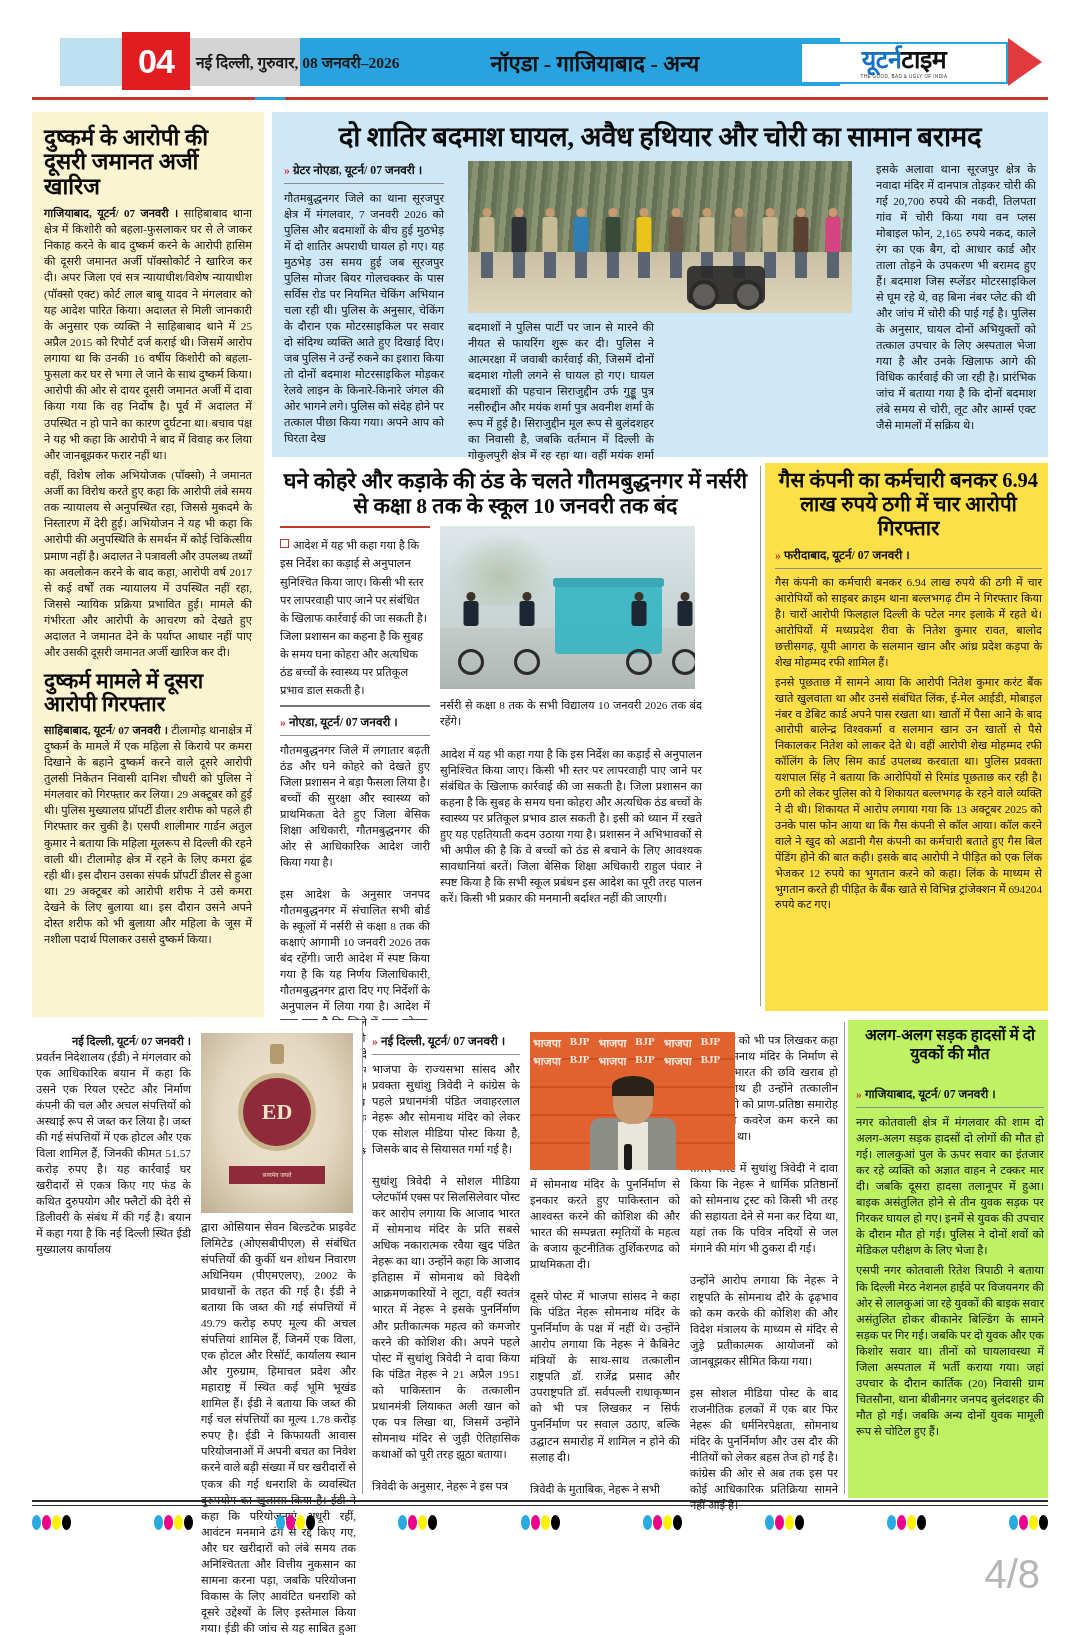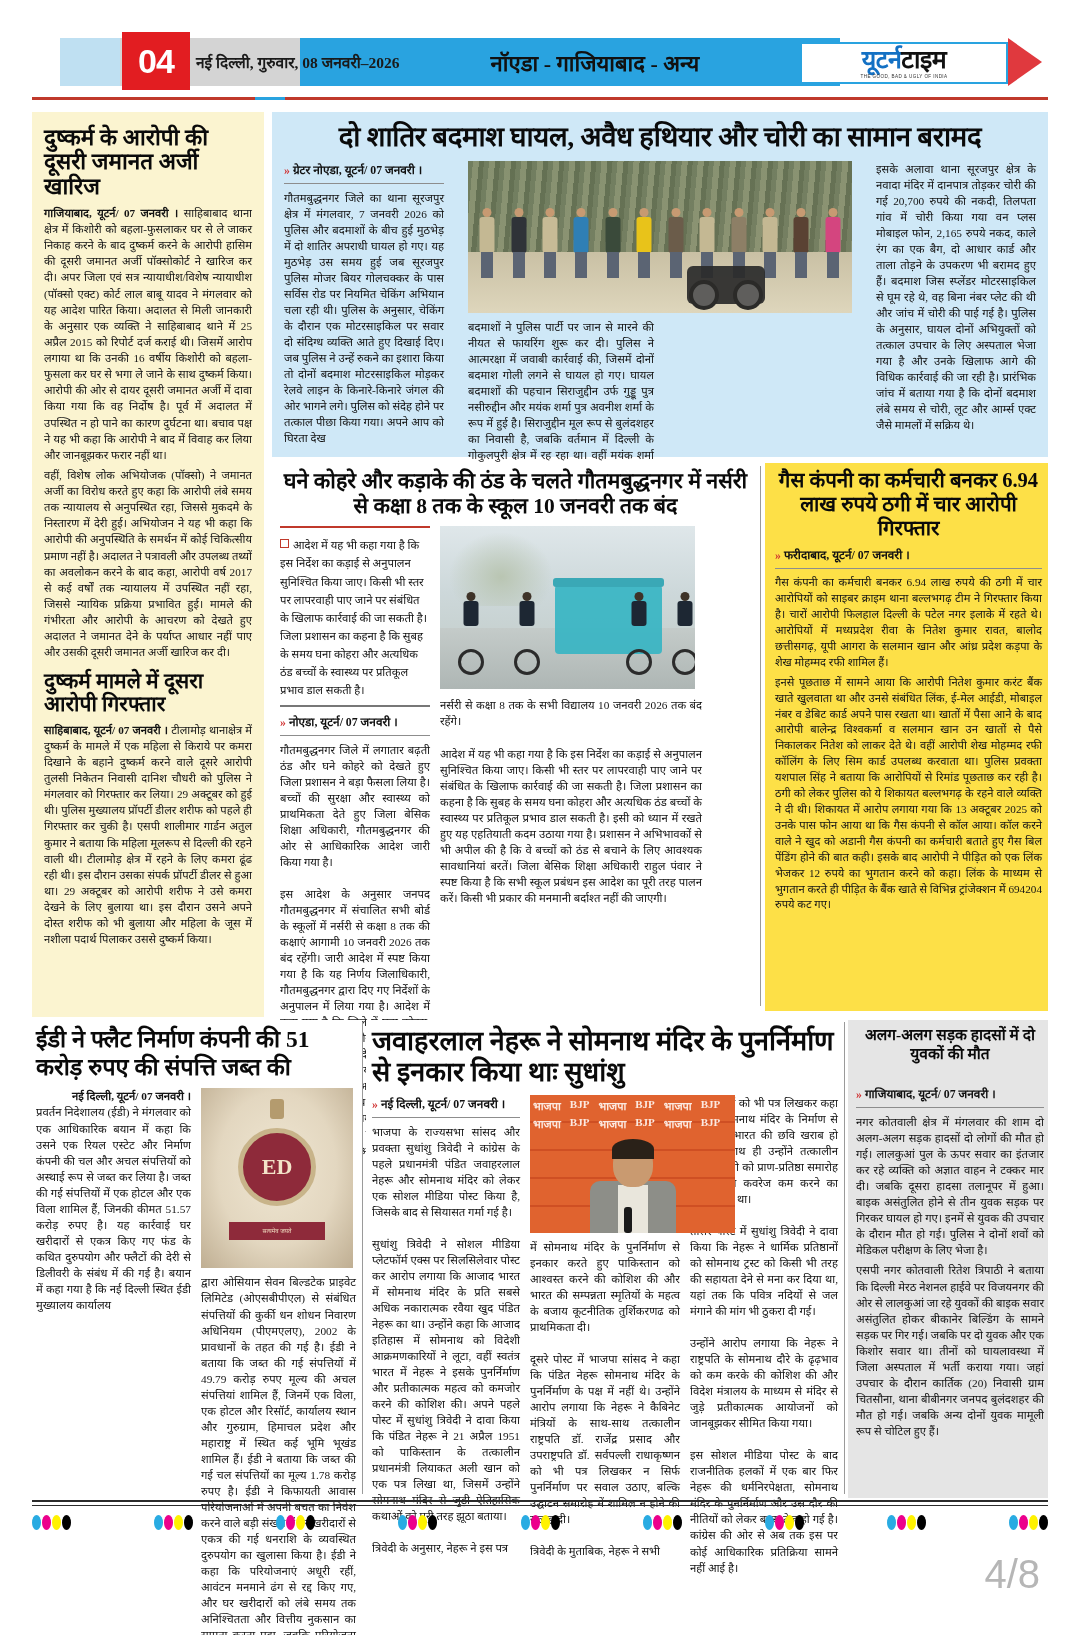--- a/index.html
+++ b/index.html
@@ -169,21 +169,21 @@
     border-radius:50% 50% 0 0; background:#2a2118;}
   .bjp-person .body { position:absolute; bottom:0; left:50%; transform:translateX(-50%); width:86px; height:52px;
     background:#8d8e88; border-radius:10px 10px 0 0;}
   .bjp-person .kurta { position:absolute; bottom:0; left:50%; transform:translateX(-50%); width:30px; height:48px;
     background:#e9e6dc;}
   .bjp-mic { position:absolute; bottom:0; left:46%; width:8px; height:26px; background:#1a1a1a; border-radius:3px;}
 
   
   .blk-acc {
     position: absolute; left: 848px; top: 1020px; width: 200px; height: 478px;
-    background: #e5e5e5; padding: 6px 4px 0 8px;
+    background: #bef264; padding: 6px 4px 0 8px;
   }
   .blk-acc .hl { font-size: 15.5px; text-align:center; line-height: 1.2; }
   .acc-divider { position:absolute; left:844px; top:1022px; width:1px; height:472px; background:#9a9a9a;}
   .neh-divider { position:absolute; left:362px; top:1022px; width:1px; height:472px; background:#9a9a9a;}
 
   
   .footer-rule1 { position:absolute; left:32px; top:1500px; width:1016px; height:2px; background:#2b2b2b; }
   .footer-rule2 { position:absolute; left:32px; top:1505px; width:1016px; height:1px; background:#2b2b2b; }
   .reg-marks { position:absolute; left:32px; top:1515px; width:1016px; height:20px; display:flex; justify-content:space-between; }
   .reg-group { display:flex; gap:1px; }
@@ -375,42 +375,40 @@
     <div class="hl">गैस कंपनी का कर्मचारी बनकर 6.94 लाख रुपये ठगी में चार आरोपी गिरफ्तार</div>
     <div class="dateline" style="margin-top:6px;">
       <span class="chev">»</span><span>फरीदाबाद, यूटर्न/ 07 जनवरी ।</span>
     </div>
     <div class="hairline"></div>
     <div class="body-txt">गैस कंपनी का कर्मचारी बनकर 6.94 लाख रुपये की ठगी में चार आरोपियों को साइबर क्राइम थाना बल्लभगढ़ टीम ने गिरफ्तार किया है। चारों आरोपी फिलहाल दिल्ली के पटेल नगर इलाके में रहते थे। आरोपियों में मध्यप्रदेश रीवा के नितेश कुमार रावत, बालोद छत्तीसगढ़, यूपी आगरा के सलमान खान और आंध्र प्रदेश कड़पा के शेख मोहम्मद रफी शामिल हैं।</div>
     <div class="body-txt mt4">इनसे पूछताछ में सामने आया कि आरोपी नितेश कुमार करंट बैंक खाते खुलवाता था और उनसे संबंधित लिंक, ई-मेल आईडी, मोबाइल नंबर व डेबिट कार्ड अपने पास रखता था। खातों में पैसा आने के बाद आरोपी बालेन्द्र विश्वकर्मा व सलमान खान उन खातों से पैसे निकालकर नितेश को लाकर देते थे। वहीं आरोपी शेख मोहम्मद रफी कॉलिंग के लिए सिम कार्ड उपलब्ध करवाता था। पुलिस प्रवक्ता यशपाल सिंह ने बताया कि आरोपियों से रिमांड पूछताछ कर रही है। ठगी को लेकर पुलिस को ये शिकायत बल्लभगढ़ के रहने वाले व्यक्ति ने दी थी। शिकायत में आरोप लगाया गया कि 13 अक्टूबर 2025 को उनके पास फोन आया था कि गैस कंपनी से कॉल आया। कॉल करने वाले ने खुद को अडानी गैस कंपनी का कर्मचारी बताते हुए गैस बिल पेंडिंग होने की बात कही। इसके बाद आरोपी ने पीड़ित को एक लिंक भेजकर 12 रुपये का भुगतान करने को कहा। लिंक के माध्यम से भुगतान करते ही पीड़ित के बैंक खाते से विभिन्न ट्रांजेक्शन में 694204 रुपये कट गए।</div>
   </div>
 
   <div class="blk-ed">
-    <div class="hl">ईडी ने फ्लैट निर्माण कंपनी की 51 करोड़ रुपए की संपत्ति जब्त की</div>
     <div class="ed-cols">
       <div class="ed-c">
         <div class="body-txt" style="text-align:right;">
           <b>नई दिल्ली, यूटर्न/ 07 जनवरी ।</b>
         </div>
         <div class="body-txt">प्रवर्तन निदेशालय (ईडी) ने मंगलवार को एक आधिकारिक बयान में कहा कि उसने एक रियल एस्टेट और निर्माण कंपनी की चल और अचल संपत्तियों को अस्थाई रूप से जब्त कर लिया है। जब्त की गई संपत्तियों में एक होटल और एक विला शामिल हैं, जिनकी कीमत 51.57 करोड़ रुपए है। यह कार्रवाई घर खरीदारों से एकत्र किए गए फंड के कथित दुरुपयोग और फ्लैटों की देरी से डिलीवरी के संबंध में की गई है। बयान में कहा गया है कि नई दिल्ली स्थित ईडी मुख्यालय कार्यालय</div>
       </div>
       <div style="width:155px;">
         <div class="photo-ed">
           <div class="ed-top"></div>
           <div class="ed-emblem">ED</div>
           <div class="ed-ribbon">सत्यमेव जयते</div>
         </div>
         <div class="body-txt" style="margin-top:6px;">द्वारा ओसियान सेवन बिल्डटेक प्राइवेट लिमिटेड (ओएसबीपीएल) से संबंधित संपत्तियों की कुर्की धन शोधन निवारण अधिनियम (पीएमएलए), 2002 के प्रावधानों के तहत की गई है। ईडी ने बताया कि जब्त की गई संपत्तियों में 49.79 करोड़ रुपए मूल्य की अचल संपत्तियां शामिल हैं, जिनमें एक विला, एक होटल और रिसॉर्ट, कार्यालय स्थान और गुरुग्राम, हिमाचल प्रदेश और महाराष्ट्र में स्थित कई भूमि भूखंड शामिल हैं। ईडी ने बताया कि जब्त की गई चल संपत्तियों का मूल्य 1.78 करोड़ रुपए है। ईडी ने किफायती आवास परियोजनाओं में अपनी बचत का निवेश करने वाले बड़ी संख्या में घर खरीदारों से एकत्र की गई धनराशि के व्यवस्थित दुरुपयोग का खुलासा किया है। ईडी ने कहा कि परियोजनाएं अधूरी रहीं, आवंटन मनमाने ढंग से रद्द किए गए, और घर खरीदारों को लंबे समय तक अनिश्चितता और वित्तीय नुकसान का सामना करना पड़ा, जबकि परियोजना विकास के लिए आवंटित धनराशि को दूसरे उद्देश्यों के लिए इस्तेमाल किया गया। ईडी की जांच से यह साबित हुआ है कि ओएसबीपीएल के प्रमोटर और प्रमुख निर्णयकर्ता स्वराज सिंह यादव ने पूरी योजना को अंजाम देने में केंद्रीय भूमिका निभाई। निर्माण के लिए घर खरीदारों से एकत्र की गई धनराशि को जानबूझकर निर्धारित परियोजनाओं के लिए उपयोग करने के बजाय दूसरी जगह इस्तेमाल किया गया।</div>
       </div>
     </div>
   </div>
 
   <div class="neh-divider"></div>
   <div class="blk-nehru">
-    <div class="hl">जवाहरलाल नेहरू ने सोमनाथ मंदिर के पुनर्निर्माण से इनकार किया थाः सुधांशु</div>
     <div class="neh-cols">
       <div class="neh-c">
         <div class="dateline">
           <span class="chev">»</span><span>नई दिल्ली, यूटर्न/ 07 जनवरी ।</span>
         </div>
         <div class="hairline"></div>
         <div class="body-txt" style="white-space:pre-line;">भाजपा के राज्यसभा सांसद और प्रवक्ता सुधांशु त्रिवेदी ने कांग्रेस के पहले प्रधानमंत्री पंडित जवाहरलाल नेहरू और सोमनाथ मंदिर को लेकर एक सोशल मीडिया पोस्ट किया है, जिसके बाद से सियासत गर्मा गई है।
 
 सुधांशु त्रिवेदी ने सोशल मीडिया प्लेटफॉर्म एक्स पर सिलसिलेवार पोस्ट कर आरोप लगाया कि आजाद भारत में सोमनाथ मंदिर के प्रति सबसे अधिक नकारात्मक रवैया खुद पंडित नेहरू का था। उन्होंने कहा कि आजाद इतिहास में सोमनाथ को विदेशी आक्रमणकारियों ने लूटा, वहीं स्वतंत्र भारत में नेहरू ने इसके पुनर्निर्माण और प्रतीकात्मक महत्व को कमजोर करने की कोशिश की। अपने पहले पोस्ट में सुधांशु त्रिवेदी ने दावा किया कि पंडित नेहरू ने 21 अप्रैल 1951 को पाकिस्तान के तत्कालीन प्रधानमंत्री लियाकत अली खान को एक पत्र लिखा था, जिसमें उन्होंने सोमनाथ मंदिर से जुड़ी ऐतिहासिक कथाओं को पूरी तरह झूठा बताया।
 

